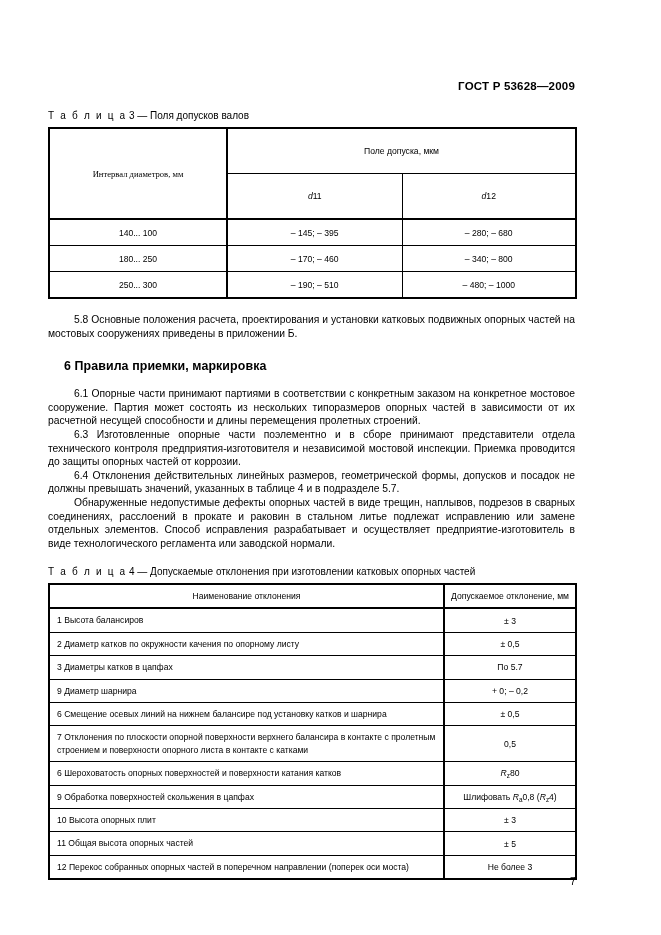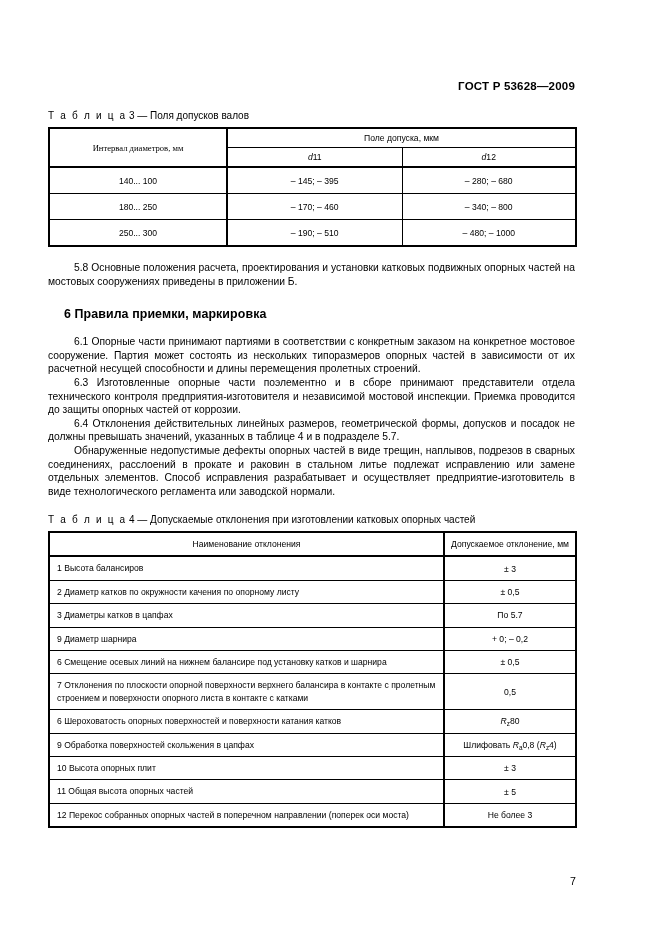--- a/index.html
+++ b/index.html
@@ -61,21 +61,21 @@
   table td, table th {
     border: 1px solid #000000;
     font-weight: normal;
     vertical-align: middle;
   }
 
   
   .t3 { font-size: 8.6px; }
   .t3 .hcell {
     text-align: center;
-    padding: 1px 4px;
+    padding: 14px 4px;
     height: 16px;
   }
   .t3 .hcell-left {
     text-align: center;
     padding: 4px;
     font-family: Liberation Serif, serif;
   }
   .t3 .dcell {
     text-align: center;
     padding: 5px 4px;

